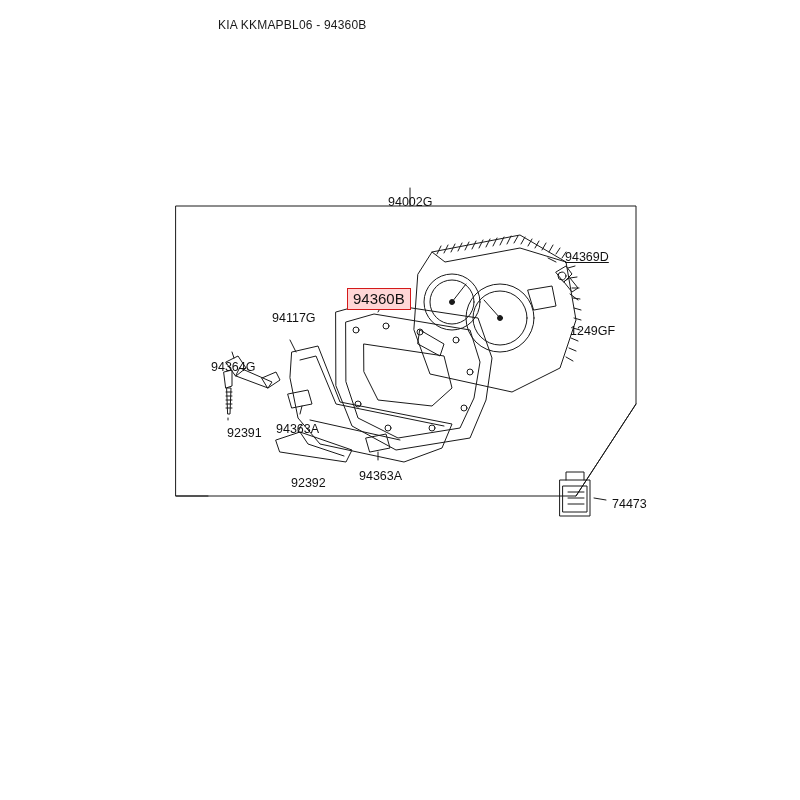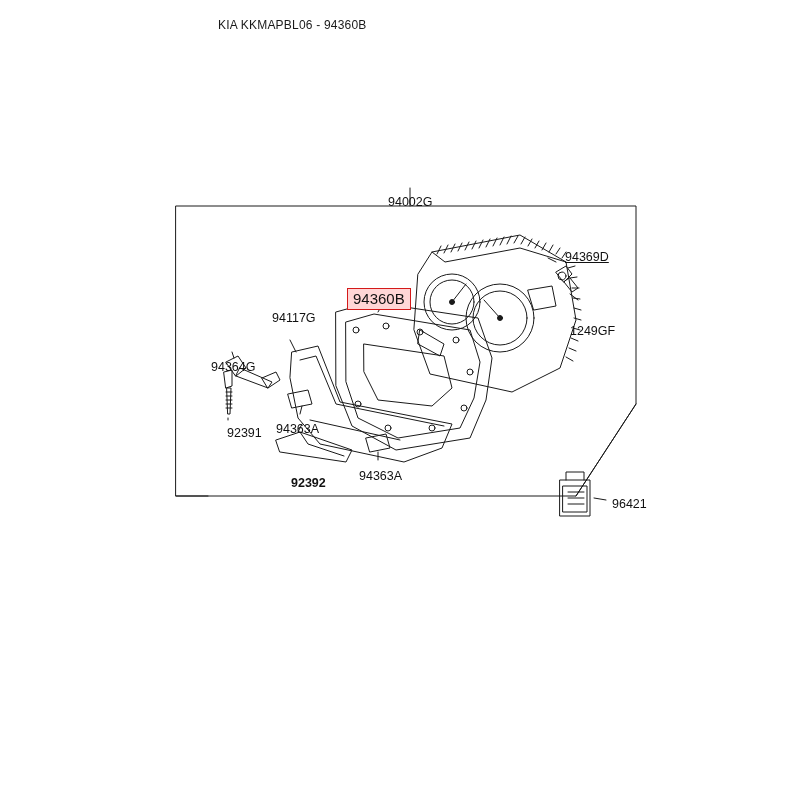--- a/index.html
+++ b/index.html
@@ -136,17 +136,17 @@
   </svg>
 
   <div class="lbl" style="left:388px; top:175px;margin-top:20px;">94002G</div>
   <div class="lbl" style="left:565px; top:250px;text-decoration:underline;">94369D</div>
   <div class="lbl" style="left:570px; top:324px;">1249GF</div>
   <div class="lbl-hl" style="left:347px; top:288px;">94360B</div>
   <div class="lbl" style="left:272px; top:311px;">94117G</div>
   <div class="lbl" style="left:211px; top:344px;margin-top:16px;">94364G</div>
   <div class="lbl" style="left:227px; top:426px;">92391</div>
   <div class="lbl" style="left:276px; top:422px;">94363A</div>
-  <div class="lbl" style="left:291px; top:476px;font-weight:bold;">92392</div>
+  <div class="lbl" style="left:291px; top:476px;">92392</div>
   <div class="lbl" style="left:359px; top:469px;">94363A</div>
-  <div class="lbl" style="left:612px; top:497px;">96421</div>
+  <div class="lbl" style="left:612px; top:497px;">74473</div>
 
 </div>
 
 </body></html>

